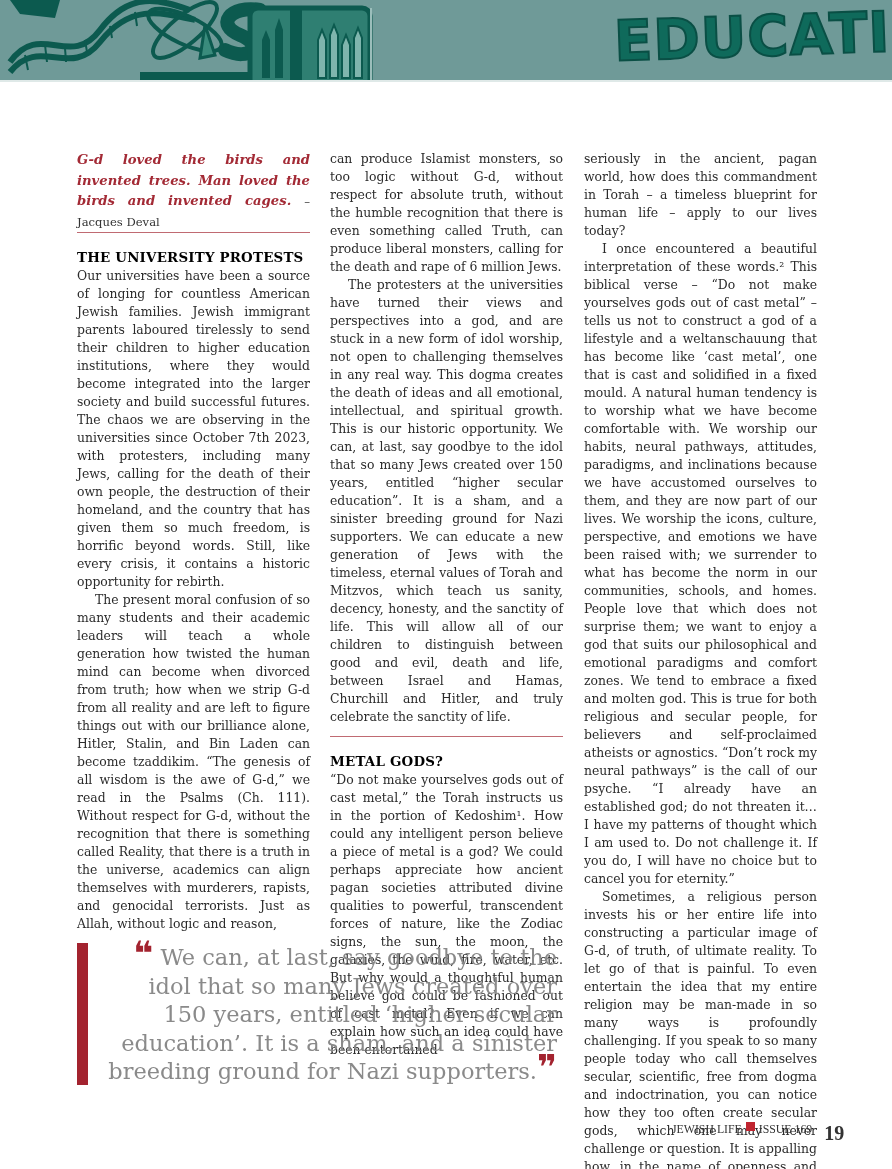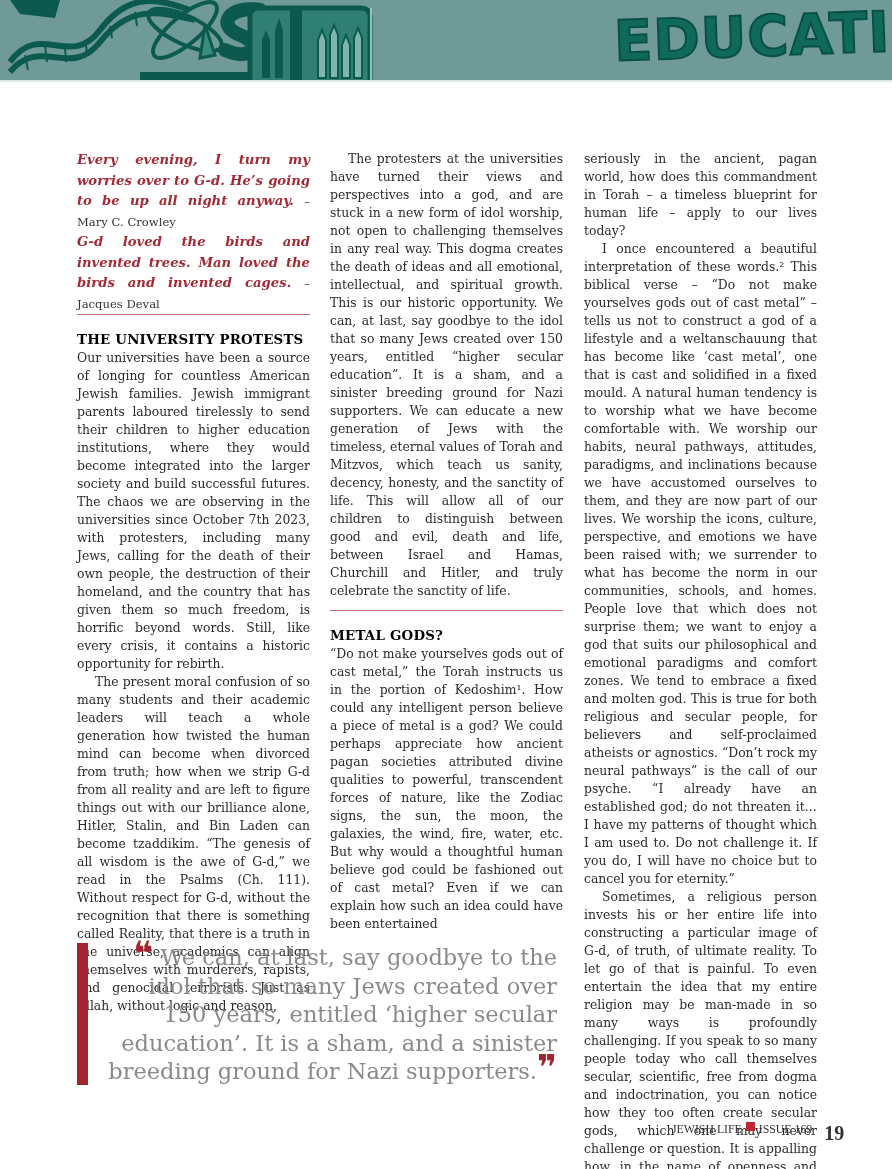--- a/index.html
+++ b/index.html
@@ -87,34 +87,31 @@
       <path d="M262 40 L266 30 L270 40 L270 78 L262 78 Z"></path>
       <path d="M275 30 L279 18 L283 30 L283 78 L275 78 Z"></path>
     </g>
   </svg>
   <div class="banner-word">EDUCATI</div>
 </div>
 <div class="banner-rule"></div>
 
 <div class="col col1">
   <p class="quote">
-    <span>Every evening, I turn my worries over to G-d. He’s going to be up all night anyway.</span>
-    <span class="attr">– Mary C. Crowley</span>
-  </p>
-  <p class="quote">
     <span>G-d loved the birds and invented trees. Man loved the birds and invented cages.</span>
     <span class="attr">– Jacques Deval</span>
   </p>
   <hr class="rule">
   <div class="heading">THE UNIVERSITY PROTESTS</div>
   <p>Our universities have been a source of longing for countless American Jewish families. Jewish immigrant parents laboured tirelessly to send their children to higher education institutions, where they would become integrated into the larger society and build successful futures. The chaos we are observing in the universities since October 7th 2023, with protesters, including many Jews, calling for the death of their own people, the destruction of their homeland, and the country that has given them so much freedom, is horrific beyond words. Still, like every crisis, it contains a historic opportunity for rebirth.</p>
   <p class="indent">The present moral confusion of so many students and their academic leaders will teach a whole generation how twisted the human mind can become when divorced from truth; how when we strip G-d from all reality and are left to figure things out with our brilliance alone, Hitler, Stalin, and Bin Laden can become tzaddikim. “The genesis of all wisdom is the awe of G-d,” we read in the Psalms (Ch. 111). Without respect for G-d, without the recognition that there is something called Reality, that there is a truth in the universe, academics can align themselves with murderers, rapists, and genocidal terrorists. Just as Allah, without logic and reason,</p>
 </div>
 
 <div class="col col2">
+  <p>can produce Islamist monsters, so too logic without G-d, without respect for absolute truth, without the humble recognition that there is even something called Truth, can produce liberal monsters, calling for the death and rape of 6 million Jews.</p>
   <p class="indent">The protesters at the universities have turned their views and perspectives into a god, and are stuck in a new form of idol worship, not open to challenging themselves in any real way. This dogma creates the death of ideas and all emotional, intellectual, and spiritual growth. This is our historic opportunity. We can, at last, say goodbye to the idol that so many Jews created over 150 years, entitled “higher secular education”. It is a sham, and a sinister breeding ground for Nazi supporters. We can educate a new generation of Jews with the timeless, eternal values of Torah and Mitzvos, which teach us sanity, decency, honesty, and the sanctity of life. This will allow all of our children to distinguish between good and evil, death and life, between Israel and Hamas, Churchill and Hitler, and truly celebrate the sanctity of life.</p>
   <hr class="rule" style="margin-top:10px;">
   <div class="heading">METAL GODS?</div>
   <p>“Do not make yourselves gods out of cast metal,” the Torah instructs us in the portion of Kedoshim¹. How could any intelligent person believe a piece of metal is a god? We could perhaps appreciate how ancient pagan societies attributed divine qualities to powerful, transcendent forces of nature, like the Zodiac signs, the sun, the moon, the galaxies, the wind, fire, water, etc. But why would a thoughtful human believe god could be fashioned out of cast metal? Even if we can explain how such an idea could have been entertained</p>
 </div>
 
 <div class="col col3">
   <p>seriously in the ancient, pagan world, how does this commandment in Torah – a timeless blueprint for human life – apply to our lives today?</p>
   <p class="indent">I once encountered a beautiful interpretation of these words.² This biblical verse – “Do not make yourselves gods out of cast metal” – tells us not to construct a god of a lifestyle and a weltanschauung that has become like ‘cast metal’, one that is cast and solidified in a fixed mould. A natural human tendency is to worship what we have become comfortable with. We worship our habits, neural pathways, attitudes, paradigms, and inclinations because we have accustomed ourselves to them, and they are now part of our lives. We worship the icons, culture, perspective, and emotions we have been raised with; we surrender to what has become the norm in our communities, schools, and homes. People love that which does not surprise them; we want to enjoy a god that suits our philosophical and emotional paradigms and comfort zones. We tend to embrace a fixed and molten god. This is true for both religious and secular people, for believers and self-proclaimed atheists or agnostics. “Don’t rock my neural pathways” is the call of our psyche. “I already have an established god; do not threaten it… I have my patterns of thought which I am used to. Do not challenge it. If you do, I will have no choice but to cancel you for eternity.”</p>
   <p class="indent">Sometimes, a religious person invests his or her entire life into constructing a particular image of G-d, of truth, of ultimate reality. To let go of that is painful. To even entertain the idea that my entire religion may be man-made in so many ways is profoundly challenging. If you speak to so many people today who call themselves secular, scientific, free from dogma and indoctrination, you can notice how they too often create secular gods, which one may never challenge or question. It is appalling how, in the name of openness and tolerance, people can become so vengeful and supportive of pure evil.</p>

